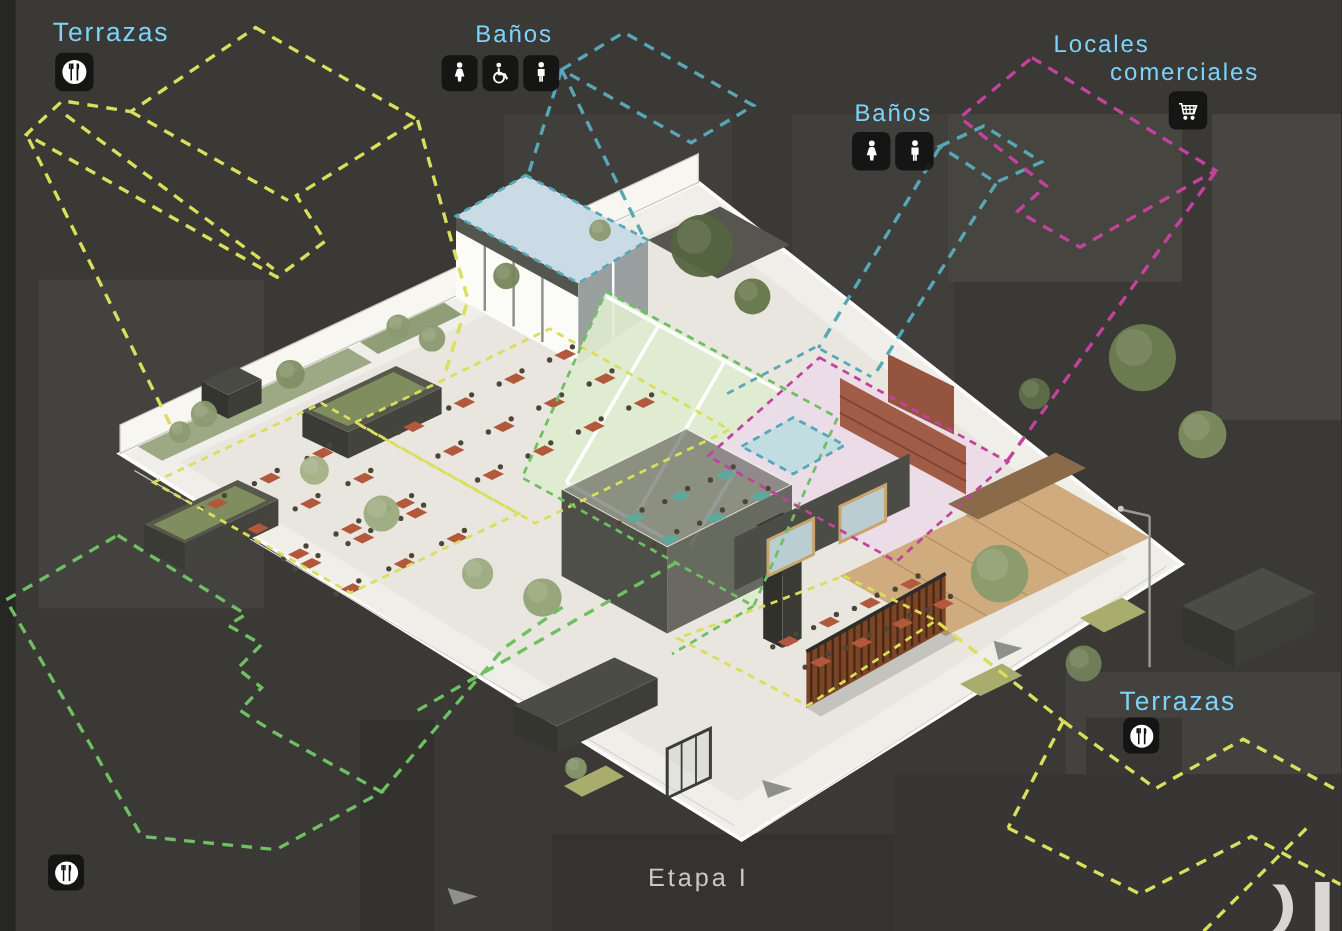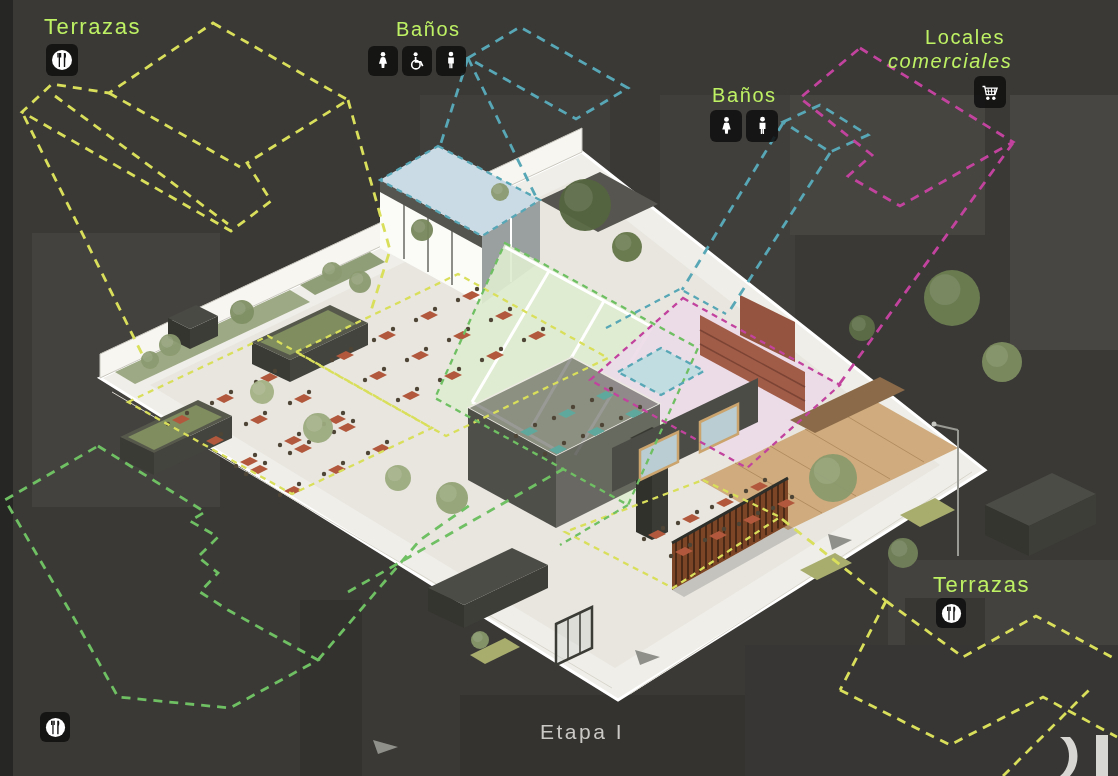--- a/index.html
+++ b/index.html
@@ -1,19 +1,19 @@
 <!DOCTYPE html>
 <html><head>
 <meta charset="utf-8">
 <style>
   html,body{margin:0;padding:0;background:#222;}
   #stage{position:relative;width:1118px;height:776px;overflow:hidden;
          background:var(--bg,#3a3936);font-family:"Liberation Sans",sans-serif;}
   #scene{position:absolute;left:0;top:0;}
-  .label{position:absolute;color:#bef264;font-size:22px;letter-spacing:1.6px;white-space:nowrap;}
+  .label{position:absolute;color:#7dd3fc;font-size:22px;letter-spacing:1.6px;white-space:nowrap;}
   .label.small{font-size:20px;}
   .label.dim{color:#cbc9c5;font-size:21px;letter-spacing:2.5px;}
   .iconrow{position:absolute;display:flex;gap:4px;}
   .tile{background:rgba(16,16,16,.88);border-radius:6px;display:flex;align-items:center;justify-content:center;}
   .t32{width:32px;height:32px;} .t30{width:30px;height:30px;}
   
   .dy,.dg,.dt,.dm{fill:none;stroke-width:2.8;stroke-dasharray:9 7;stroke-linejoin:miter;}
   .dy{stroke:var(--yellow,#d9df5a);} .dg{stroke:var(--green,#6fbf63);}
   .dt{stroke:var(--teal,#57a7b6);}  .dm{stroke:var(--magenta,#c2439e);}
   .tn{stroke-width:2.3;stroke-dasharray:6 5;}
@@ -432,22 +432,22 @@
         </svg>
   </div>
   <div class="tile t30">
     <svg width="22" height="22" viewBox="0 0 24 24" fill="#fff">
       <circle cx="12" cy="4.4" r="2.5"></circle>
           <path d="M8.9 8.2 h6.2 v6.4 h-1.5 v5.2 h-1.5 v-5.2 h-.4 v5.2 h-1.5 v-5.2 h-1.3 Z"></path>
         </svg>
   </div>
 </div>
 
-<div class="label small" style="left:925px;top:26px;">Locales</div>
-<div class="label small" style="left:888px;top:50px;font-style:italic;">comerciales</div>
+<div class="label small" style="left:878px;top:26px;">Locales</div>
+<div class="label small" style="left:925px;top:50px;">comerciales</div>
 <div class="iconrow" style="left:974px;top:76px;">
   <div class="tile t32">
     <svg width="24" height="24" viewBox="0 0 24 24">
       <path d="M4.5 6.5 h2.2 l1.6 8.2 h8.6 l2.2-6.6 H7.3" stroke="#fff" stroke-width="1.3" fill="none"></path>
       <line x1="10" y1="8.5" x2="10.8" y2="14.2" stroke="#fff" stroke-width="1"></line>
       <line x1="13.5" y1="8.3" x2="13.7" y2="14.3" stroke="#fff" stroke-width="1"></line>
       <line x1="17" y1="8.2" x2="16.4" y2="14.2" stroke="#fff" stroke-width="1"></line>
       <line x1="7.8" y1="11.2" x2="18.4" y2="11.2" stroke="#fff" stroke-width="1"></line>
       <circle cx="9.8" cy="18.2" r="1.7" fill="#fff"></circle>
           <circle cx="15.8" cy="18.2" r="1.7" fill="#fff"></circle>

